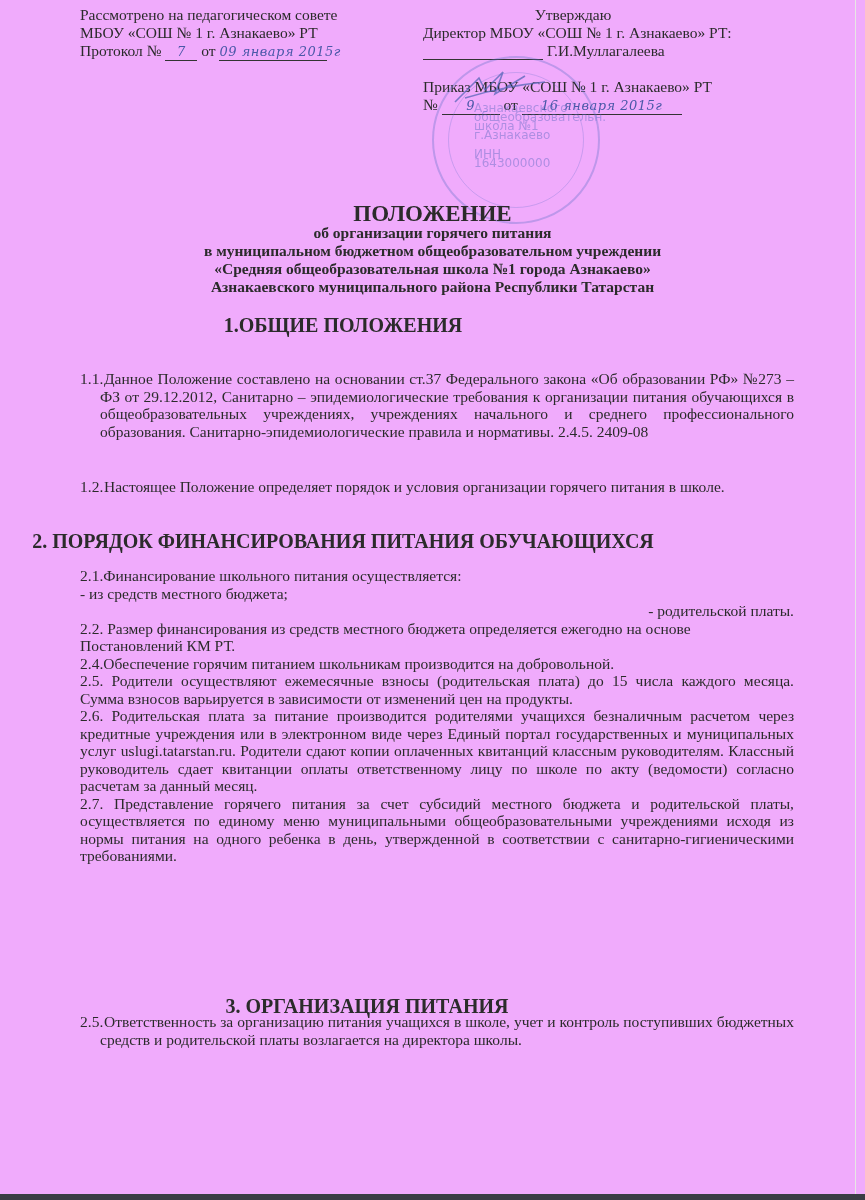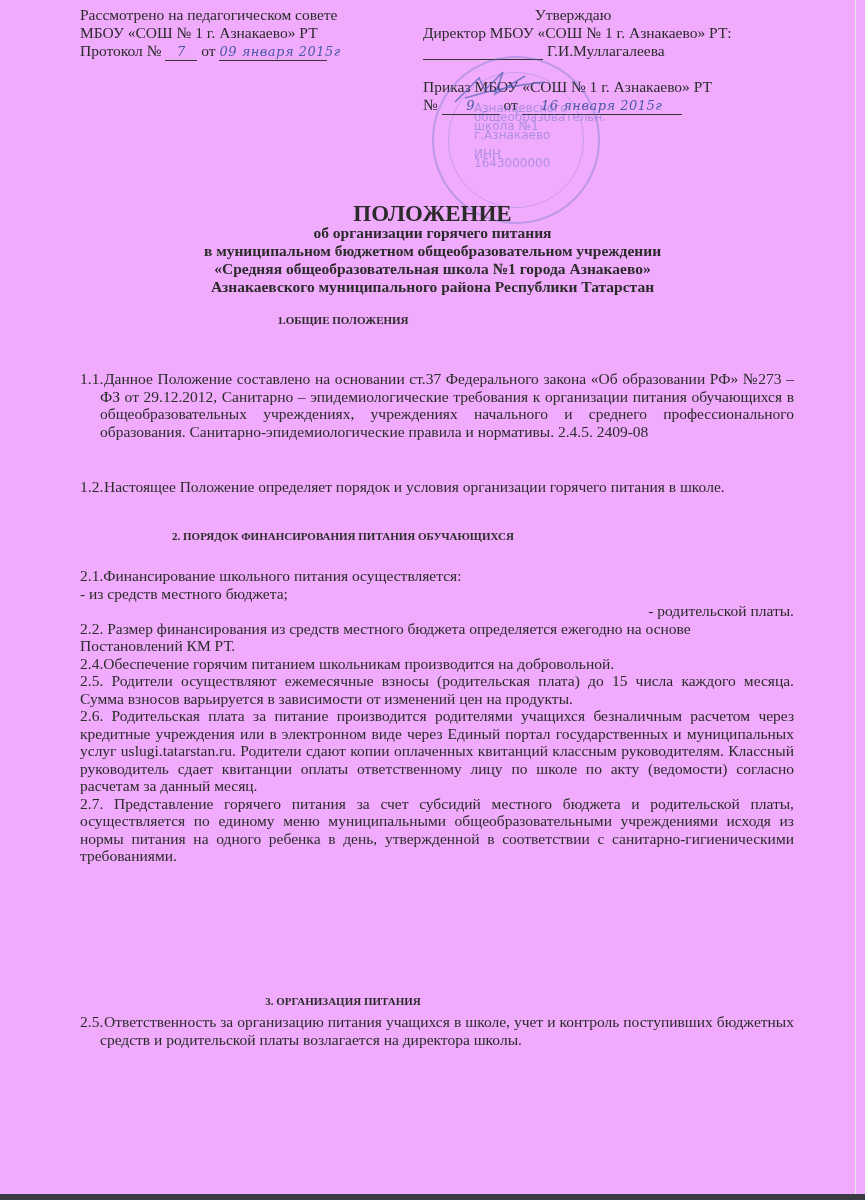--- a/index.html
+++ b/index.html
@@ -33,21 +33,21 @@
     font-family:"DejaVu Sans", sans-serif; font-size:12px; line-height:9px; text-align:left;
   }
   .signature {
     position:absolute; left:445px; top:68px; width:120px; height:40px; pointer-events:none;
   }
 
   .title-block { position:absolute; left:0; top:204px; width:865px; text-align:center; font-weight:bold; }
   .title-block .main { font-size:23px; line-height:20px; }
   .title-block .sub { font-size:15.5px; line-height:18px; }
 
-  .sec-head { position:absolute; left:0; width:686px; text-align:center; font-weight:bold; font-size:11px; }
+  .sec-head { position:absolute; left:0; width:686px; text-align:center; font-weight:bold; font-size:20px; }
   .txt { position:absolute; left:80px; width:714px; font-size:15.5px; line-height:17.5px; text-align:justify; }
   .txt p { margin:0; }
   .hang { position:absolute; left:80px; width:714px; font-size:15.5px; line-height:17.5px; text-align:justify; }
   .hang .num { position:absolute; left:0; top:0; }
   .hang .body { margin-left:20px; }
 </style>
 </head>
 <body>
 
 <div class="page">
@@ -119,21 +119,21 @@
     <p style="text-align:left;">2.1.Финансирование школьного питания осуществляется:</p>
     <p style="text-align:left;">- из средств местного бюджета;</p>
     <p style="text-align:right;">- родительской платы.</p>
     <p style="text-align:left;">2.2. Размер финансирования из средств местного бюджета определяется ежегодно на основе Постановлений КМ РТ.</p>
     <p style="text-align:left;">2.4.Обеспечение горячим питанием школьникам производится на добровольной.</p>
     <p>2.5. Родители осуществляют ежемесячные взносы (родительская плата) до 15 числа каждого месяца. Сумма взносов варьируется в зависимости от изменений цен на продукты.</p>
     <p>2.6. Родительская плата за питание производится родителями учащихся безналичным расчетом через кредитные учреждения или в электронном виде через Единый портал государственных и муниципальных услуг uslugi.tatarstan.ru. Родители сдают копии оплаченных квитанций классным руководителям. Классный руководитель сдает квитанции оплаты ответственному лицу по школе по акту (ведомости) согласно расчетам за данный месяц.</p>
     <p>2.7. Представление горячего питания за счет субсидий местного бюджета и родительской платы, осуществляется по единому меню муниципальными общеобразовательными учреждениями исходя из нормы питания на одного ребенка в день, утвержденной в соответствии с санитарно-гигиеническими требованиями.</p>
   </div>
 
-  <div class="sec-head" style="top:995px;">3.   ОРГАНИЗАЦИЯ ПИТАНИЯ</div>
+  <div class="sec-head" style="top:995px;margin-left:24px;">3.   ОРГАНИЗАЦИЯ ПИТАНИЯ</div>
 
   <div class="hang" style="top:1013px;">
     <span class="num">2.5.</span>
     <div class="body" style="text-indent:4px;">Ответственность за организацию питания учащихся в школе, учет и контроль поступивших бюджетных средств и родительской платы возлагается на директора школы.</div>
   </div>
 
   <div class="right-edge"></div>
 </div>
 <div class="bottom-bar"></div>
 

